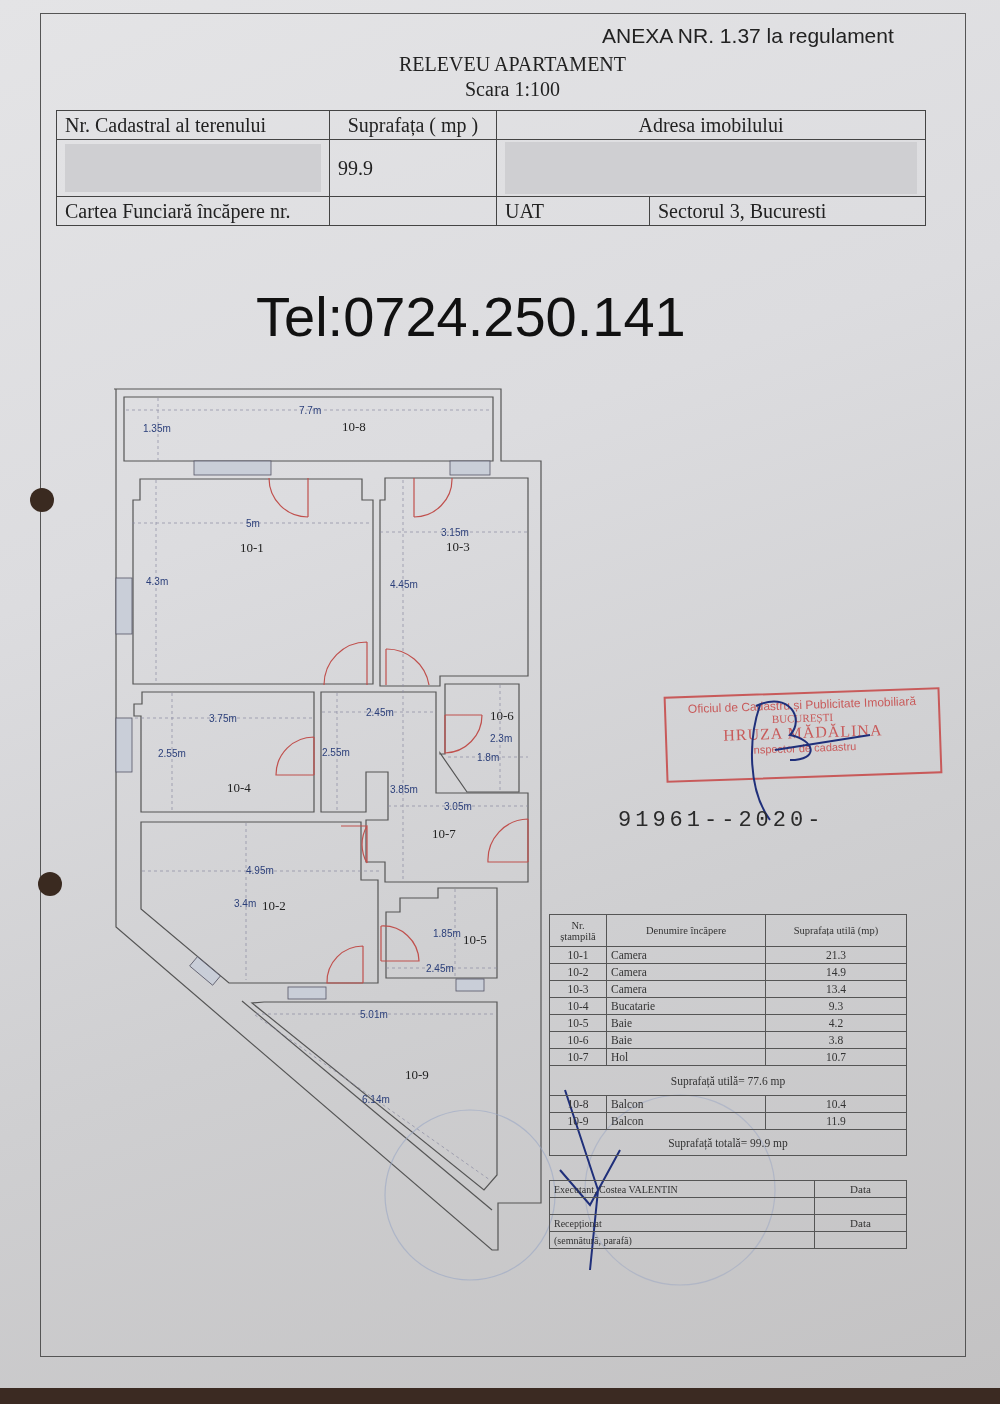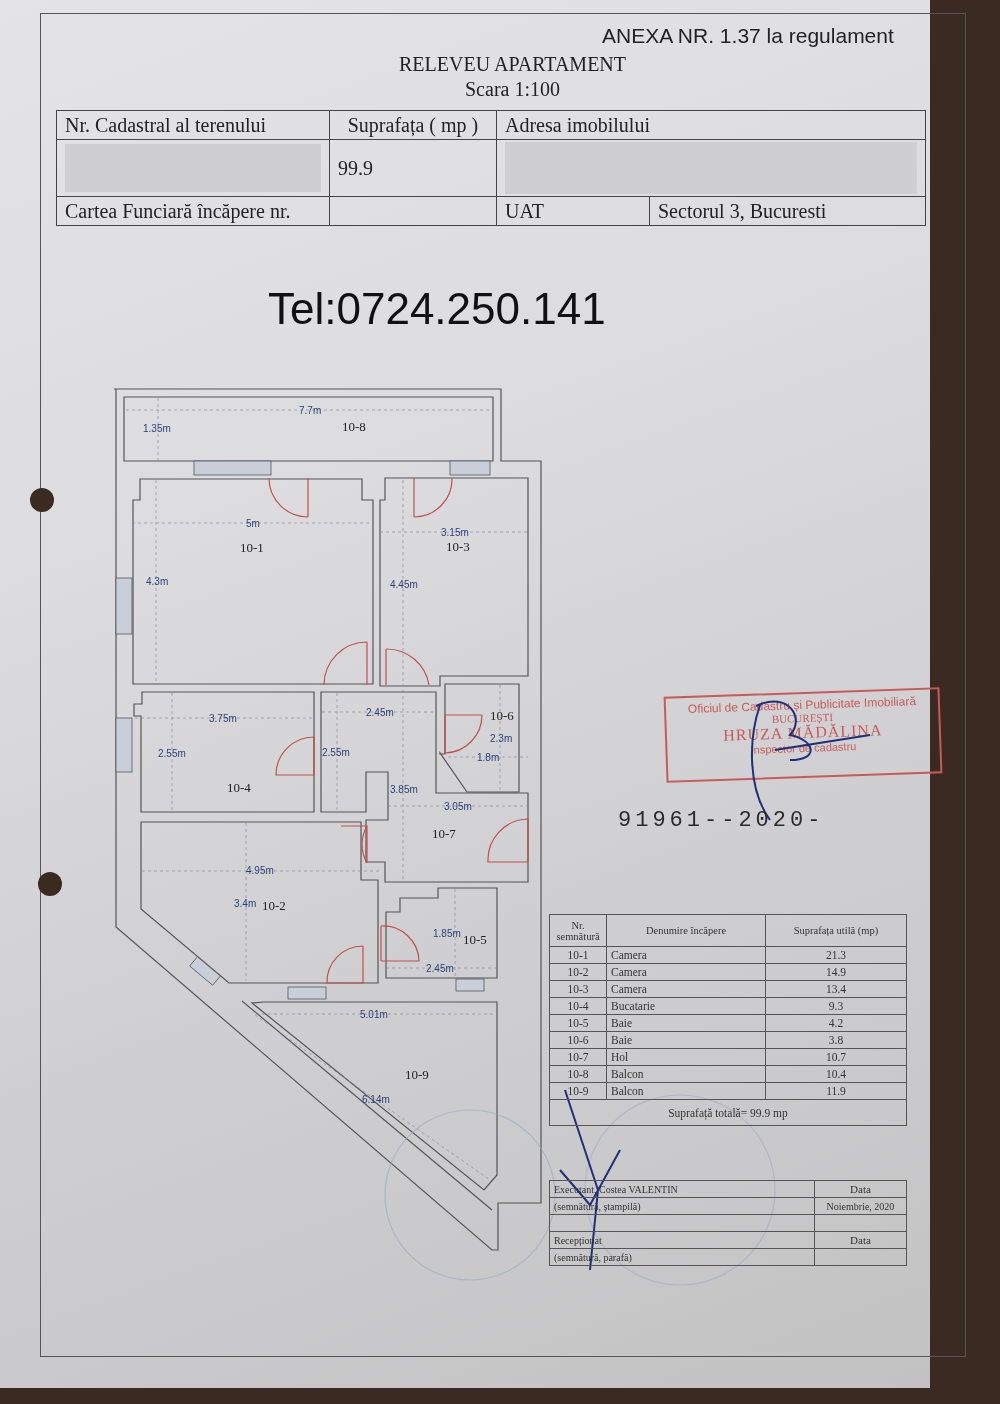--- a/index.html
+++ b/index.html
@@ -1,28 +1,28 @@
 <!DOCTYPE html>
 <html><head>
 <meta charset="utf-8">
 <style>
   html,body{margin:0;padding:0;}
   body{width:1000px;height:1404px;position:relative;overflow:hidden;
     background:#3b2a22;font-family:"Liberation Serif","DejaVu Serif",serif;}
-  .paper{position:absolute;left:0;top:0;width:930px;height:1388px;
+  .paper{position:absolute;left:0;top:0;width:1000px;height:1388px;
     background:linear-gradient(160deg,#e4e4e6 0%,#dcdcdf 35%,#cfcfd1 65%,#c3c2c3 100%);}
   .frame{position:absolute;left:40px;top:13px;width:924px;height:1342px;border:1px solid #555;}
   .hole{position:absolute;width:24px;height:24px;border-radius:50%;background:#3a2a20;}
   .abs{position:absolute;}
   .annex{left:602px;top:24px;font-family:"Liberation Sans",sans-serif;font-size:21px;color:#222;}
   .title{left:0;width:1025px;text-align:center;font-size:20px;color:#222;}
   table.hdr{position:absolute;left:56px;top:110px;width:870px;border-collapse:collapse;font-size:20px;color:#222;}
   table.hdr td{border:1px solid #444;padding:2px 8px;height:24px;}
   .blur{background:#cfcfd2;}
-  .tel{left:256px;top:284px;font-family:"Liberation Sans",sans-serif;font-size:44px;color:#111;letter-spacing:0px;margin-left:12px;}
+  .tel{left:256px;top:284px;font-family:"Liberation Sans",sans-serif;font-size:56px;color:#111;letter-spacing:0px;}
   .plan{position:absolute;left:0;top:0;}
   .dim{font-family:"Liberation Sans",sans-serif;font-size:10px;fill:#2b3f7a;}
   .room{font-family:"Liberation Serif",serif;font-size:13px;fill:#222;}
   table.rooms{position:absolute;left:549px;top:914px;width:358px;border-collapse:collapse;font-size:11.5px;color:#333;}
   table.rooms td{border:1px solid #555;padding:0 4px;height:16px;}
   .center{text-align:center;}
   .stamp-red{position:absolute;left:665px;top:692px;width:272px;height:82px;border:2px solid #c85a5a;transform:rotate(-2deg);
     color:#c85a5a;font-family:"Liberation Sans",sans-serif;text-align:center;}
   .regno{left:618px;top:808px;font-family:Liberation Mono, monospace;font-size:22px;color:#2a2a2a;letter-spacing:4px;}
 </style>
@@ -36,21 +36,21 @@
 
   <div class="abs annex">ANEXA NR. 1.37 la regulament</div>
   <div class="abs title" style="top:53px">RELEVEU APARTAMENT</div>
   <div class="abs title" style="top:78px">Scara 1:100</div>
 
   <table class="hdr">
     <tbody>
         <tr>
       <td style="width:256px">Nr. Cadastral al terenului</td>
       <td style="width:150px;text-align:center">Suprafața ( mp )</td>
-      <td colspan="2" style="text-align:left">Adresa imobilului</td>
+      <td colspan="2" style="text-align:center">Adresa imobilului</td>
     </tr>
     <tr>
       <td style="height:52px">
             <div class="blur" style="height:48px"></div>
           </td>
       <td style="text-align:left">99.9</td>
       <td colspan="2">
             <div class="blur" style="height:52px"></div>
           </td>
     </tr>
@@ -179,21 +179,21 @@
   <svg class="abs" style="left:0;top:0" width="1000" height="1404">
     <path d="M756 706 C790 690 805 720 790 735 C815 740 820 760 790 760 M775 750 L870 735 M760 705 C748 740 748 790 770 820" fill="none" stroke="#1f2f7a" stroke-width="2"></path>
     <path d="M565 1090 L598 1190 L590 1270 M560 1170 L590 1205 L620 1150" fill="none" stroke="#1f2f7a" stroke-width="2"></path>
   </svg>
 
   <div class="abs regno">91961--2020-</div>
 
   <table class="rooms">
     <tbody>
         <tr style="height:32px">
-      <td class="center" style="width:48px;font-size:10.5px;line-height:11px">Nr. semnătură</td>
+      <td class="center" style="width:48px;font-size:10.5px;line-height:11px">Nr. ștampilă</td>
       <td class="center" style="width:150px;font-size:10.5px;line-height:11px">Denumire încăpere</td>
       <td class="center" style="font-size:10.5px;line-height:11px">Suprafața utilă (mp)</td>
     </tr>
     <tr>
           <td class="center">10-1</td>
           <td>Camera</td>
           <td class="center">21.3</td>
         </tr>
     <tr>
           <td class="center">10-2</td>
@@ -217,20 +217,23 @@
         </tr>
     <tr>
           <td class="center">10-6</td>
           <td>Baie</td>
           <td class="center">3.8</td>
         </tr>
     <tr>
           <td class="center">10-7</td>
           <td>Hol</td>
           <td class="center">10.7</td>
+        </tr>
+    <tr style="height:30px">
+          <td colspan="3" class="center">Suprafață utilă= 77.6 mp</td>
         </tr>
     <tr>
           <td class="center">10-8</td>
           <td>Balcon</td>
           <td class="center">10.4</td>
         </tr>
     <tr>
           <td class="center">10-9</td>
           <td>Balcon</td>
           <td class="center">11.9</td>
@@ -240,24 +243,20 @@
         </tr>
   </tbody>
     </table>
   <table class="rooms" style="top:1180px;font-size:10px">
     <tbody>
         <tr>
           <td style="width:256px">Executant, Costea VALENTIN</td>
         <td class="center" style="font-size:11px">Data</td>
         </tr>
     <tr>
-          <td>(semnătură, ștampilă)</td>
-        <td class="center">Noiembrie, 2020</td>
-        </tr>
-    <tr>
           <td style="height:8px"></td>
           <td></td>
         </tr>
     <tr>
           <td>Recepționat</td>
         <td class="center" style="font-size:11px">Data</td>
         </tr>
     <tr>
           <td>(semnătură, parafă)</td>
           <td></td>

